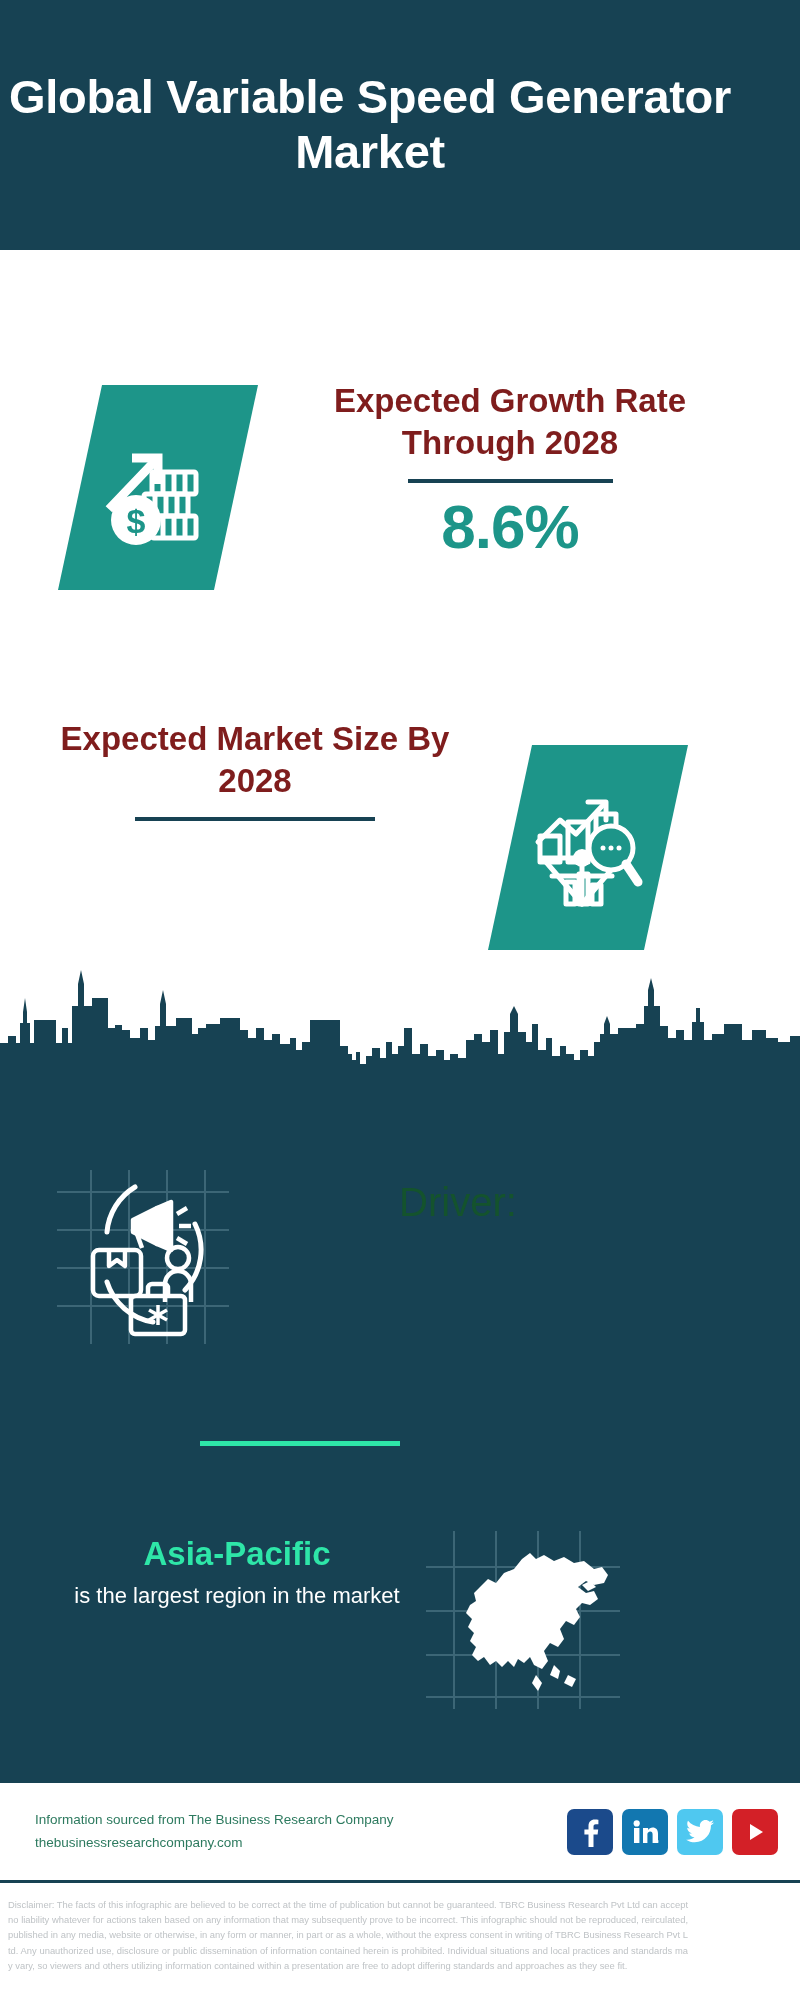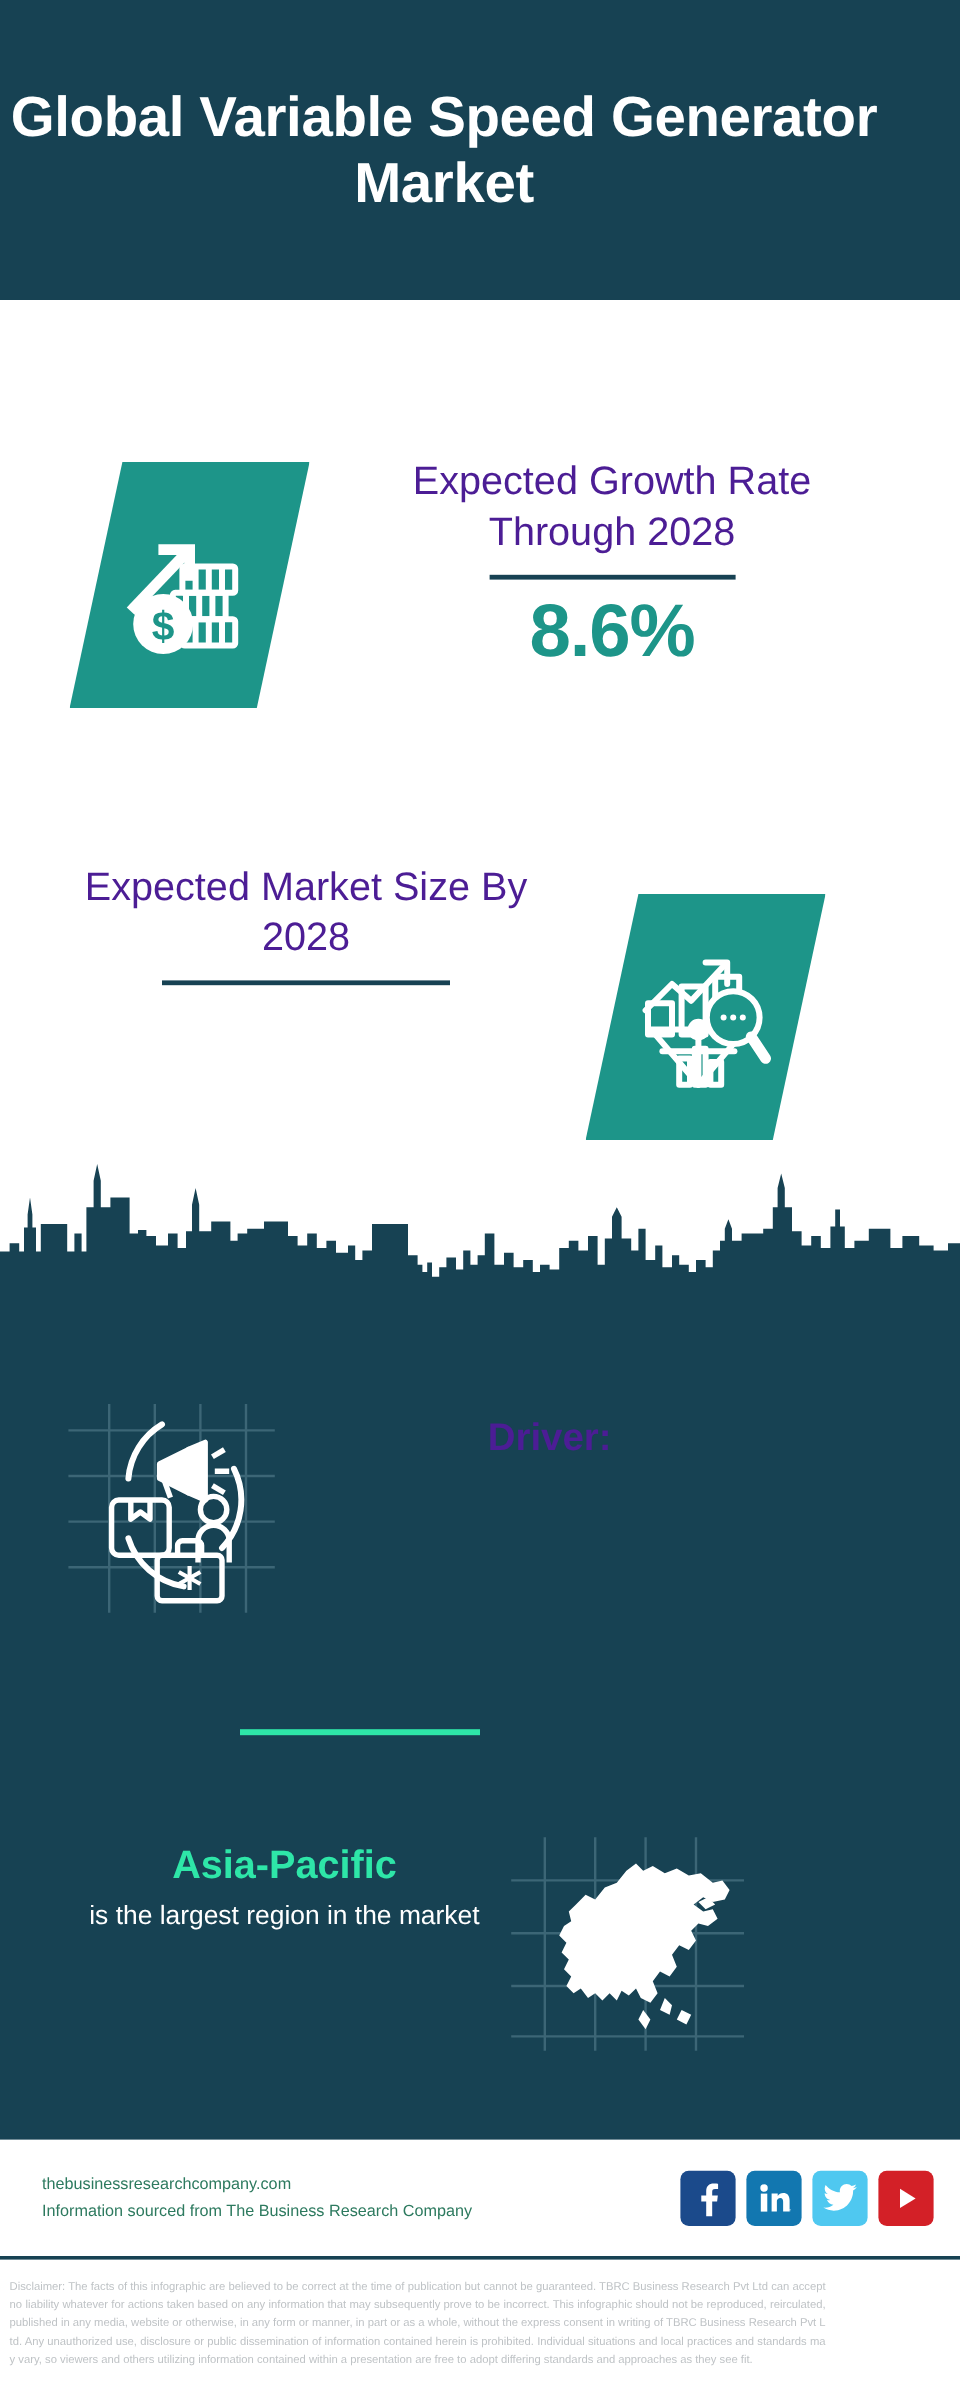--- a/index.html
+++ b/index.html
@@ -44,21 +44,21 @@
     clip-path: polygon(22% 0%, 100% 0%, 78% 100%, 0% 100%);
   }
   .para svg { display:block; }
 
   
   .stat-block { position:absolute; }
   .stat-block.growth { left:300px; top:380px; width:420px; text-align:center; }
   .stat-block.size   { left:40px;  top:718px; width:430px; text-align:center; }
 
   .stat-label {
-    color:#4c1d95; font-size:33px; font-weight:normal; line-height:1.26;
+    color:#7f1d1d; font-size:33px; font-weight:bold; line-height:1.26;
   }
   .stat-rule {
     height:4px; background:#174253; margin:16px auto 10px auto;
   }
   .stat-block.growth .stat-rule { width:205px; }
   .stat-block.size   .stat-rule { width:240px; }
   .stat-value {
     color:#1D9589; font-size:62px; font-weight:bold; line-height:1.1;
     letter-spacing:-1px;
   }
@@ -80,21 +80,21 @@
   .grid-icon { position:absolute; }
   .grid-icon svg { display:block; }
 
   .driver-icon { left:45px; top:1162px; width:195px; height:190px; }
   .map-icon    { left:418px; top:1525px; width:210px; height:190px; }
 
   .driver-text {
     position:absolute; left:228px; top:1178px; width:460px; text-align:center;
   }
   .driver-heading {
-    color:#4c1d95; font-size:32px; font-weight:bold; line-height:1.2;
+    color:#14532d; font-size:40px; font-weight:normal; line-height:1.2;
     margin-bottom:9px;
   }
   .driver-body {
     color:#ffffff; font-size:26px; font-weight:bold; line-height:1.33;
   }
 
   .mint-divider {
     position:absolute; left:200px; top:1441px; width:200px; height:5px;
     background:#2EE6A8;
   }
@@ -288,22 +288,22 @@
       <path fill="#ffffff" d="M136 140 L142 146 L140 154 L132 150 Z"></path>
       <path fill="#ffffff" d="M150 150 L158 154 L154 162 L146 158 Z"></path>
       <path fill="#ffffff" d="M118 150 L124 158 L120 166 L114 158 Z"></path>
       <path fill="#ffffff" d="M164 60 L172 56 L178 62 L170 66 Z"></path>
     </svg>
   </div>
 
   <div class="footer-bar">
     <div class="footer-inner">
       <div class="footer-source">
+        <div>Information sourced from The Business Research Company</div>
         <div>thebusinessresearchcompany.com</div>
-        <div>Information sourced from The Business Research Company</div>
       </div>
       <div class="social-row">
         <div class="social s-fb">
           <svg width="26" height="30" viewBox="0 0 26 30">
             <path fill="#ffffff" d="M16.5 30 V17.5 H20.6 L21.2 12.6 H16.5 V9.6 C16.5 8.2 16.9 7.2 18.9 7.2 H21.4 V2.8 C20.9 2.7 19.4 2.6 17.7 2.6 C14 2.6 11.5 4.8 11.5 9 V12.6 H7.4 V17.5 H11.5 V30 Z"></path>
           </svg>
         </div>
         <div class="social s-li">
           <svg width="28" height="28" viewBox="0 0 28 28">
             <rect x="3" y="10" width="5.4" height="15" fill="#ffffff"></rect>

